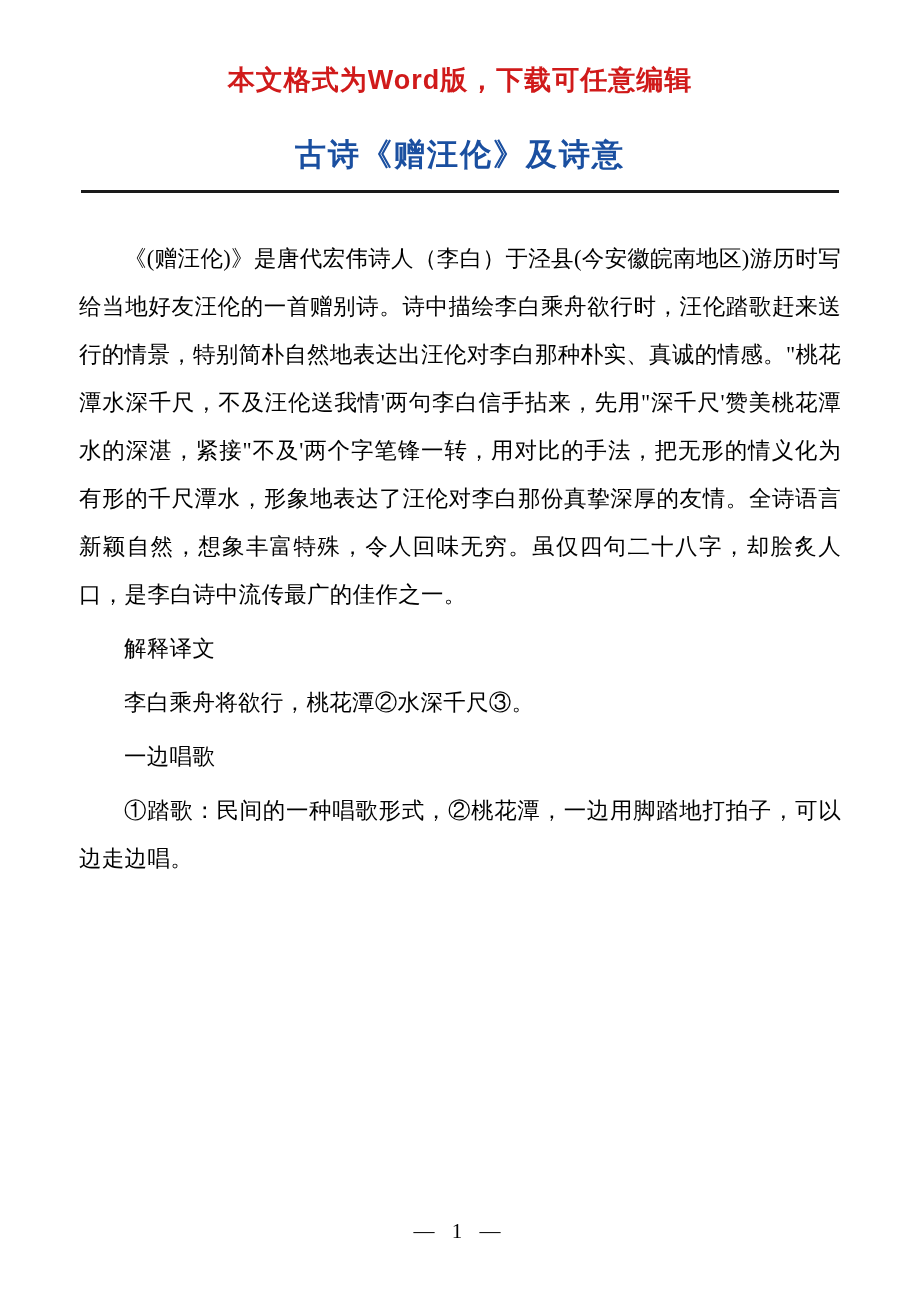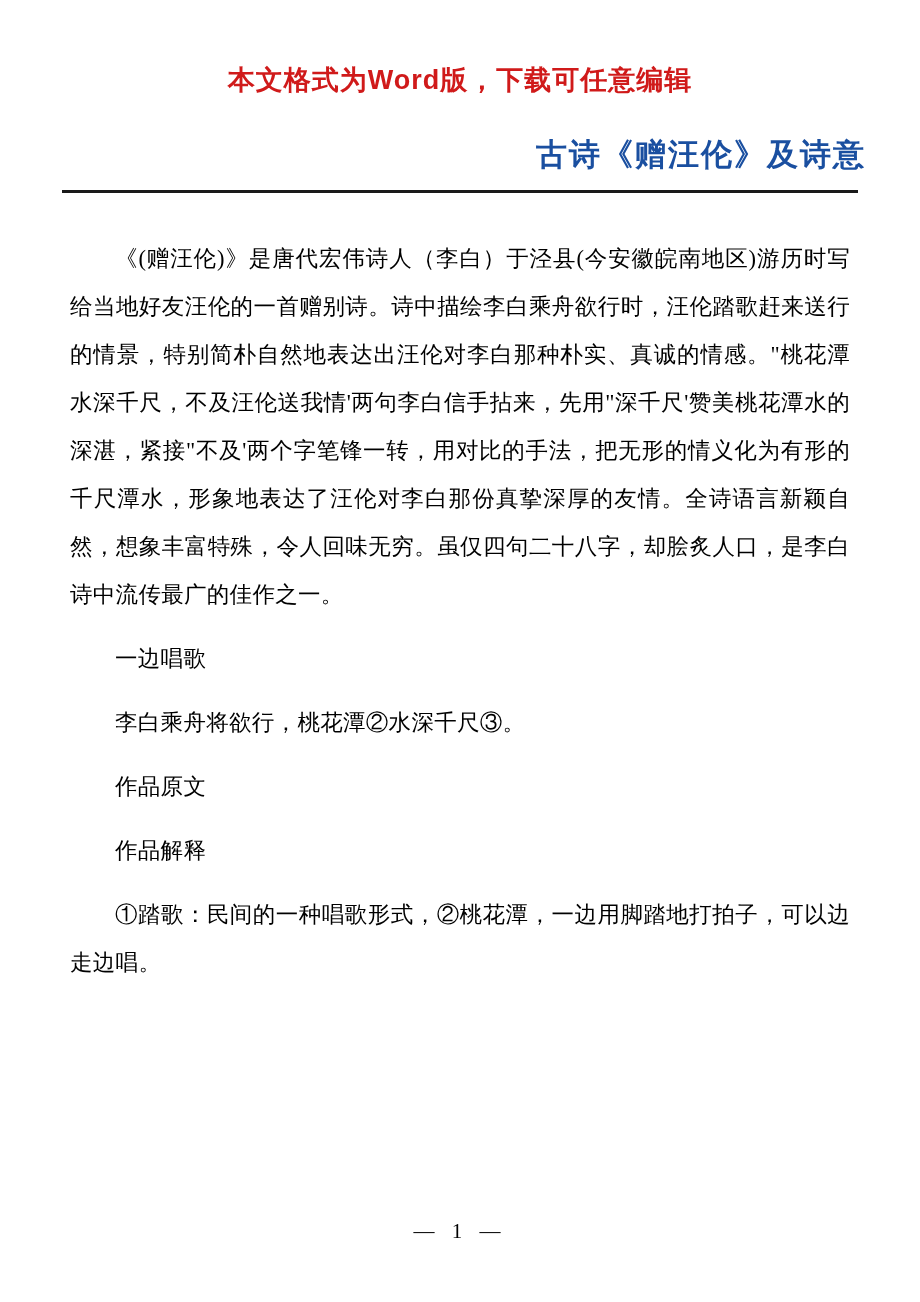--- a/index.html
+++ b/index.html
@@ -12,34 +12,34 @@
     height: 1302px;
     font-family: "Liberation Serif", "DejaVu Serif", serif;
     color: #000000;
     position: relative;
     overflow: hidden;
   }
   .page {
     width: 920px;
     height: 1302px;
     box-sizing: border-box;
-    padding: 0 54px;
+    padding: 0 73px;
     position: relative;
   }
   .banner {
     text-align: center;
     color: #d01a1a;
     font-family: "Liberation Sans", "DejaVu Sans", sans-serif;
     font-weight: bold;
     font-size: 27px;
     letter-spacing: 1px;
     padding-top: 62px;
   }
   .doc-title {
-    text-align: right;
+    text-align: center;
     color: #1a4fa0;
     font-family: "Liberation Serif", "DejaVu Serif", serif;
     font-weight: bold;
     font-size: 31px;
     letter-spacing: 2px;
     margin-top: 36px;
   }
   .title-rule {
     border: none;
     border-top: 3px solid #1a1a1a;
@@ -48,21 +48,21 @@
   .body-text {
     margin-top: 42px;
     font-size: 22.5px;
     line-height: 48px;
     text-align: justify;
     text-justify: inter-ideograph;
     letter-spacing: 0.3px;
   }
   .para {
     text-indent: 2em;
-    margin: 16px;
+    margin: 6px;
   }
   .para + .para {
     margin-top: 0;
   }
   .footer {
     position: absolute;
     left: 0;
     right: 0;
     bottom: 58px;
     text-align: center;
@@ -75,22 +75,21 @@
 
 <div class="page">
 
   <div class="banner">本文格式为Word版，下载可任意编辑</div>
 
   <div class="doc-title">古诗《赠汪伦》及诗意</div>
   <hr class="title-rule">
 
   <div class="body-text">
     <p class="para">《(赠汪伦)》是唐代宏伟诗人（李白）于泾县(今安徽皖南地区)游历时写给当地好友汪伦的一首赠别诗。诗中描绘李白乘舟欲行时，汪伦踏歌赶来送行的情景，特别简朴自然地表达出汪伦对李白那种朴实、真诚的情感。"桃花潭水深千尺，不及汪伦送我情'两句李白信手拈来，先用"深千尺'赞美桃花潭水的深湛，紧接"不及'两个字笔锋一转，用对比的手法，把无形的情义化为有形的千尺潭水，形象地表达了汪伦对李白那份真挚深厚的友情。全诗语言新颖自然，想象丰富特殊，令人回味无穷。虽仅四句二十八字，却脍炙人口，是李白诗中流传最广的佳作之一。</p>
+    <p class="para">解释译文</p>
+    <p class="para">李白乘舟将欲行，桃花潭②水深千尺③。</p>
     <p class="para">一边唱歌</p>
-    <p class="para">李白乘舟将欲行，桃花潭②水深千尺③。</p>
-    <p class="para">作品原文</p>
-    <p class="para">作品解释</p>
     <p class="para">①踏歌：民间的一种唱歌形式，②桃花潭，一边用脚踏地打拍子，可以边走边唱。</p>
   </div>
 
   <div class="footer">— 1 —</div>
 
 </div>
 
 </body></html>

